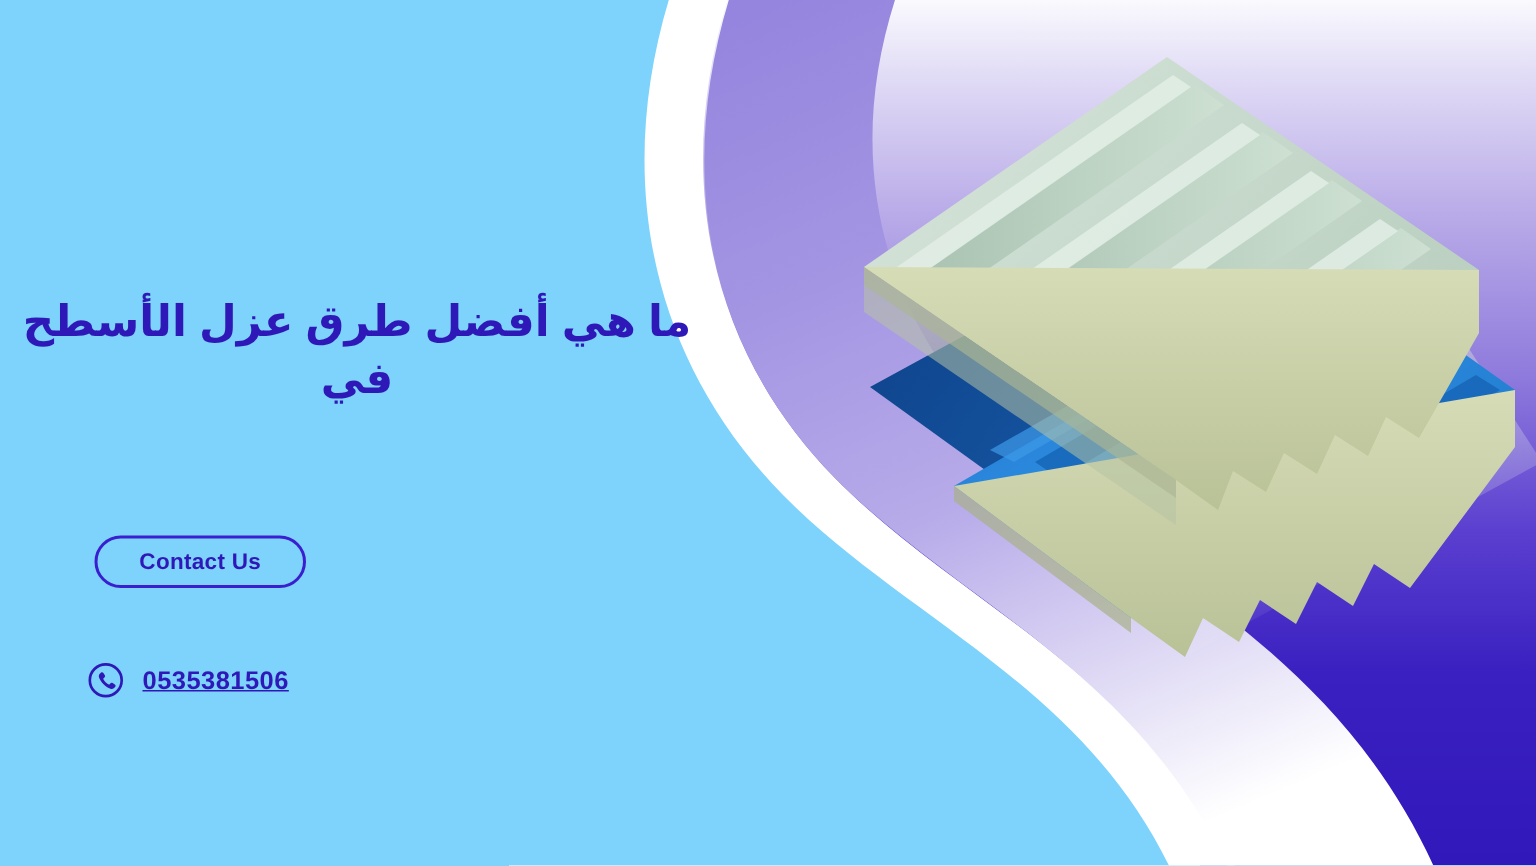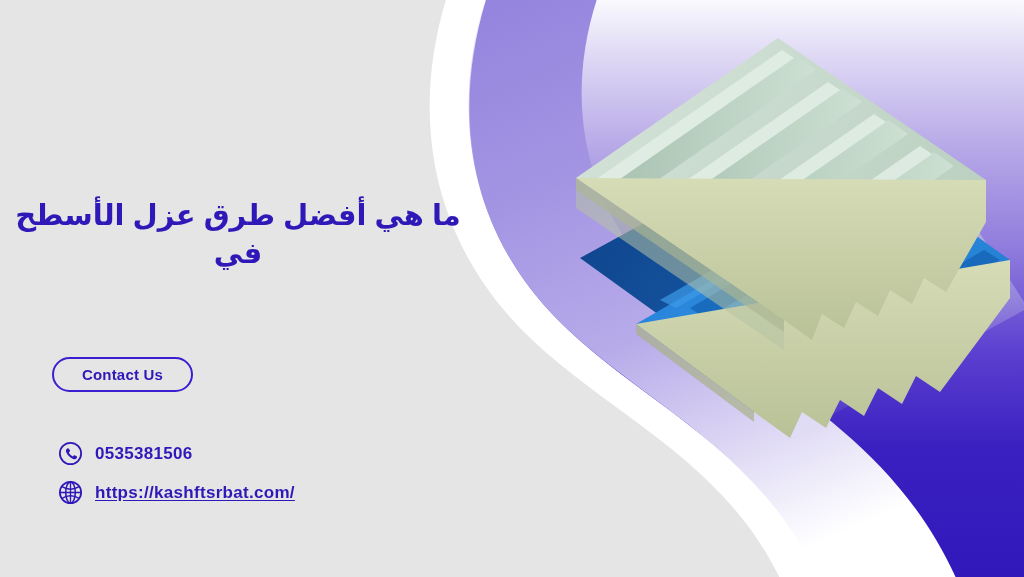--- a/index.html
+++ b/index.html
@@ -5,21 +5,21 @@
 <style>
   html, body {
     margin: 0;
     padding: 0;
     background: #ffffff;
   }
   #banner {
     position: relative;
     width: 1024px;
     height: 577px;
-    background: #e5e5e5;
+    background: #7dd3fc;
     overflow: hidden;
     font-family: "Liberation Sans", "DejaVu Sans", sans-serif;
   }
 
   
   #waves {
     position: absolute;
     inset: 0;
     width: 1024px;
     height: 577px;
@@ -54,21 +54,21 @@
     direction: rtl;
     color: #2f18b8;
     font-size: 29px;
     font-weight: bold;
     line-height: 1.32;
     letter-spacing: -0.2px;
   }
 
   #contact-btn {
     position: absolute;
-    left: 52px;
+    left: 63px;
     top: 357px;
     width: 141px;
     height: 35px;
     box-sizing: border-box;
     border: 2px solid #3a1fd0;
     border-radius: 999px;
     background: transparent;
     color: #2f18b8;
     font-family: "Liberation Sans", "DejaVu Sans", sans-serif;
     font-size: 15px;
@@ -95,20 +95,21 @@
     flex: 0 0 25px;
     display: block;
   }
 
   .c-text {
     color: #2f18b8;
     font-size: 17px;
     font-weight: bold;
     letter-spacing: 0.3px;
     white-space: nowrap;
+    text-decoration: underline;
   }
   .c-text.link {
     text-decoration: underline;
     text-underline-offset: 2px;
   }
 </style>
 </head>
 <body>
 
 <div id="banner">
@@ -251,26 +252,15 @@
       <svg class="c-icon" viewBox="0 0 24 24" aria-hidden="true">
         <circle cx="12" cy="12" r="10.2" fill="none" stroke="#2f18b8" stroke-width="1.7"></circle>
         <path d="M8.9 7.2c0.5-0.5 1.2-0.4 1.6 0.2l0.9 1.4c0.3 0.5 0.2 1.1-0.3 1.5l-0.5 0.4c-0.2 0.2-0.2 0.4-0.1 0.6
                  0.3 0.7 0.8 1.4 1.4 2 0.6 0.6 1.3 1.1 2 1.4 0.2 0.1 0.5 0.1 0.6-0.1l0.4-0.5c0.4-0.5 1-0.6 1.5-0.3l1.4 0.9
                  c0.6 0.4 0.7 1.1 0.2 1.6l-0.7 0.7c-0.6 0.6-1.5 0.8-2.3 0.5-1.6-0.6-3.1-1.6-4.4-2.9-1.3-1.3-2.3-2.8-2.9-4.4
                  -0.3-0.8-0.1-1.7 0.5-2.3z" fill="#2f18b8"></path>
       </svg>
       <span class="c-text">0535381506</span>
     </div>
 
-    <div class="contact-row" id="row-site">
-      <svg class="c-icon" viewBox="0 0 24 24" aria-hidden="true">
-        <circle cx="12" cy="12" r="10.2" fill="none" stroke="#2f18b8" stroke-width="1.7"></circle>
-        <ellipse cx="12" cy="12" rx="4.6" ry="10.2" fill="none" stroke="#2f18b8" stroke-width="1.5"></ellipse>
-        <line x1="1.8" y1="12" x2="22.2" y2="12" stroke="#2f18b8" stroke-width="1.5"></line>
-        <path d="M3.9 6.4 C6.3 8 9 8.8 12 8.8 C15 8.8 17.7 8 20.1 6.4" fill="none" stroke="#2f18b8" stroke-width="1.4"></path>
-        <path d="M3.9 17.6 C6.3 16 9 15.2 12 15.2 C15 15.2 17.7 16 20.1 17.6" fill="none" stroke="#2f18b8" stroke-width="1.4"></path>
-        <line x1="12" y1="1.8" x2="12" y2="22.2" stroke="#2f18b8" stroke-width="1.3"></line>
-      </svg>
-      <span class="c-text link">https://kashftsrbat.com/</span>
-    </div>
 
   </div>
 </div>
 
 </body></html>

